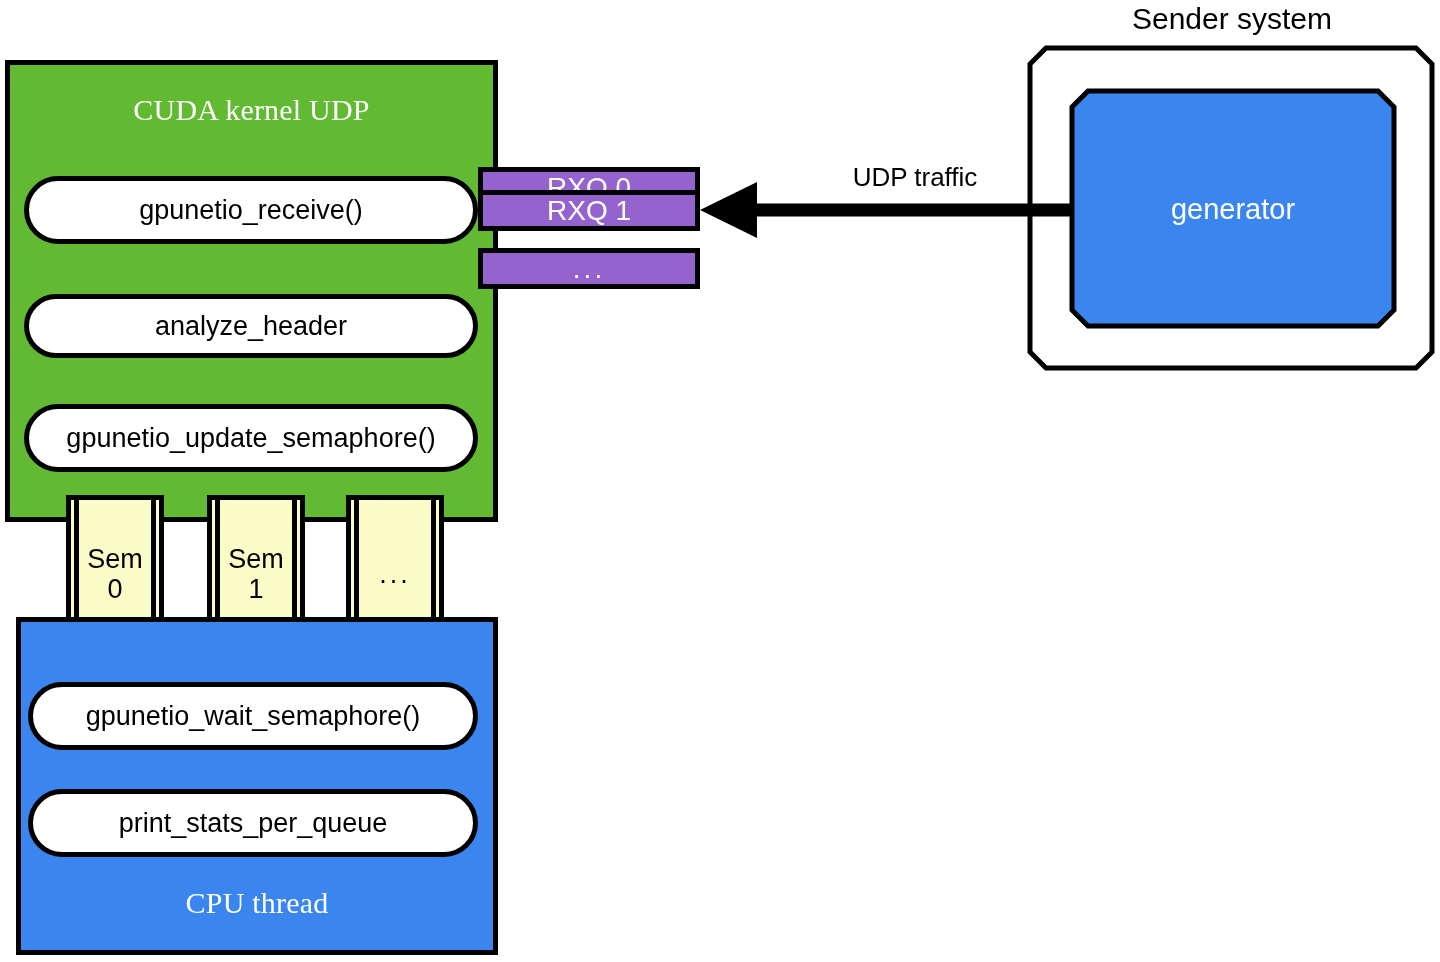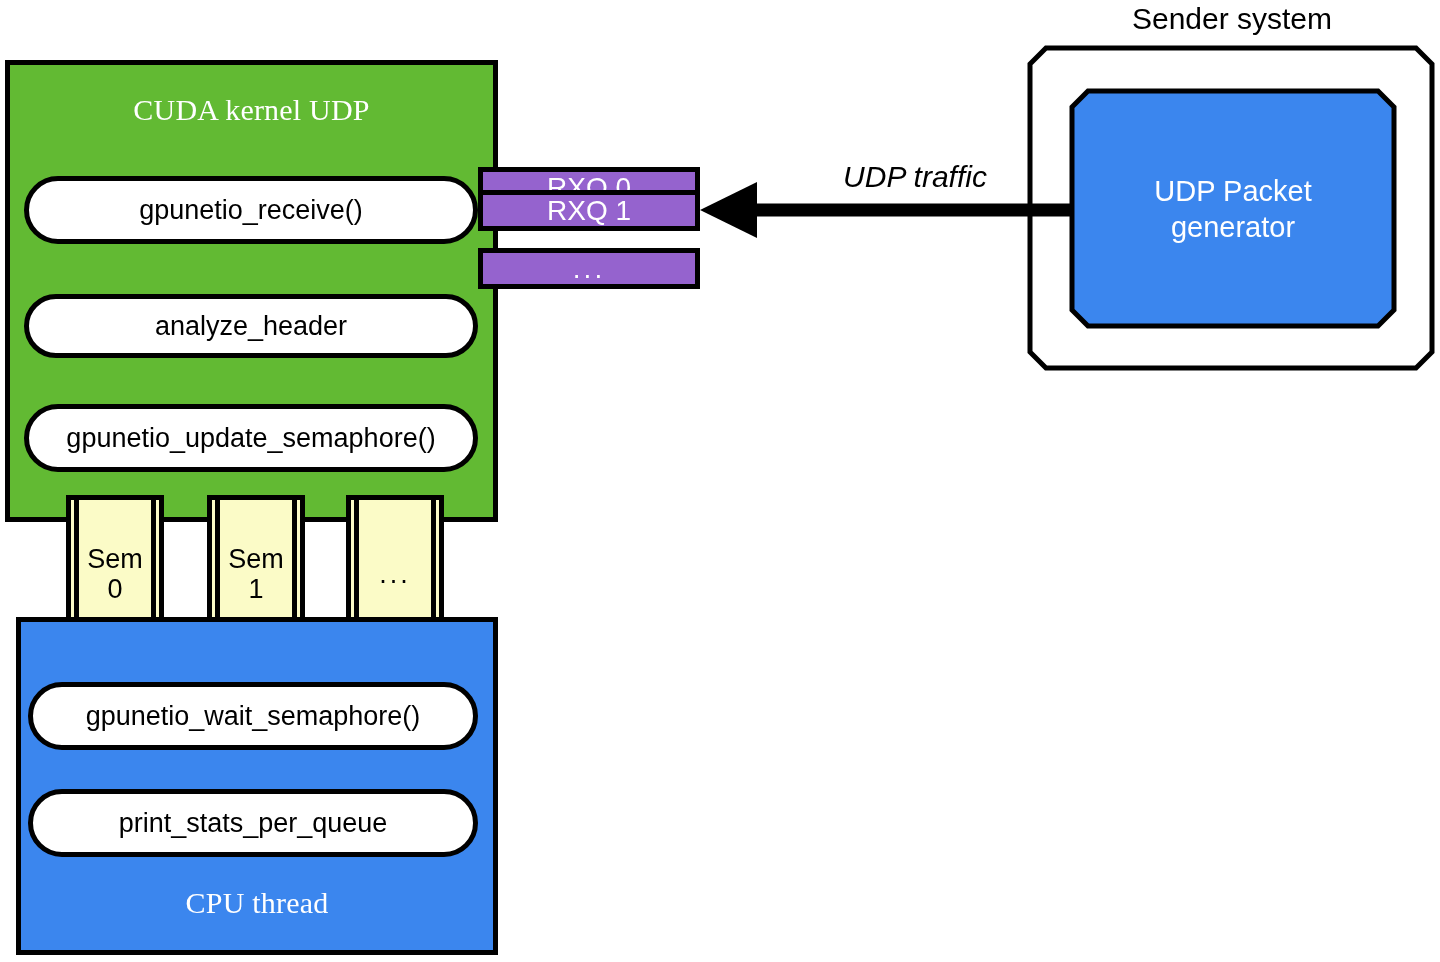--- a/index.html
+++ b/index.html
@@ -128,24 +128,23 @@
     line-height: 36px;
     white-space: nowrap;
   }
   .gen-label .ln { display: block; }
 
   
   .arrow-label {
     position: absolute;
     text-align: center;
     color: #000000;
-    font-size: 30px;
+    font-size: 26px;
     line-height: 34px;
     white-space: nowrap;
-    font-style: italic;
   }
   svg.overlay {
     position: absolute;
     left: 0; top: 0;
     width: 1440px;
     height: 962px;
     pointer-events: none;
   }
 </style>
 </head>
@@ -226,20 +225,19 @@
     <polygon points="1088,91 1378,91 1394,107 1394,310 1378,326 1088,326 1072,310 1072,107" fill="#3b86ee" stroke="#000000" stroke-width="5" stroke-linejoin="miter"></polygon>
 
     <g>
       <line x1="1072" y1="210" x2="755" y2="210" stroke="#000000" stroke-width="13" stroke-linecap="butt"></line>
       <polygon points="700,210 757,182 757,238" fill="#000000"></polygon>
     </g>
   </svg>
 
   <div class="abs" style="left:1072px; top:91px; width:322px; height:235px;">
     <div class="gen-label">
-      <span class="ln">UDP Packet</span>
       <span class="ln">generator</span>
     </div>
   </div>
 
   <div class="arrow-label" style="left:755px; top:160px; width:320px;">UDP traffic</div>
 
 </div>
 
 </body></html>

